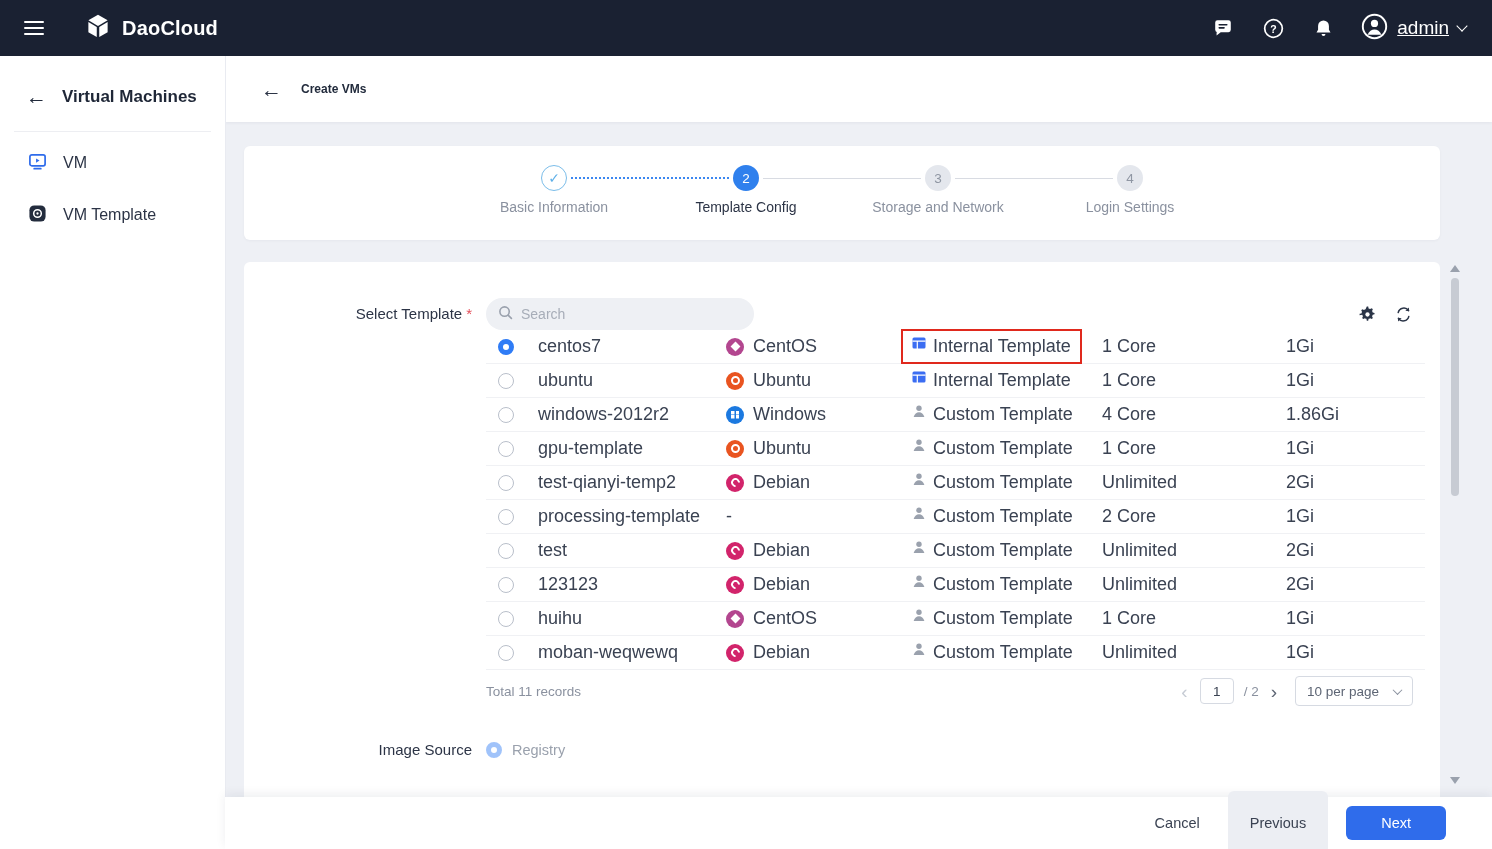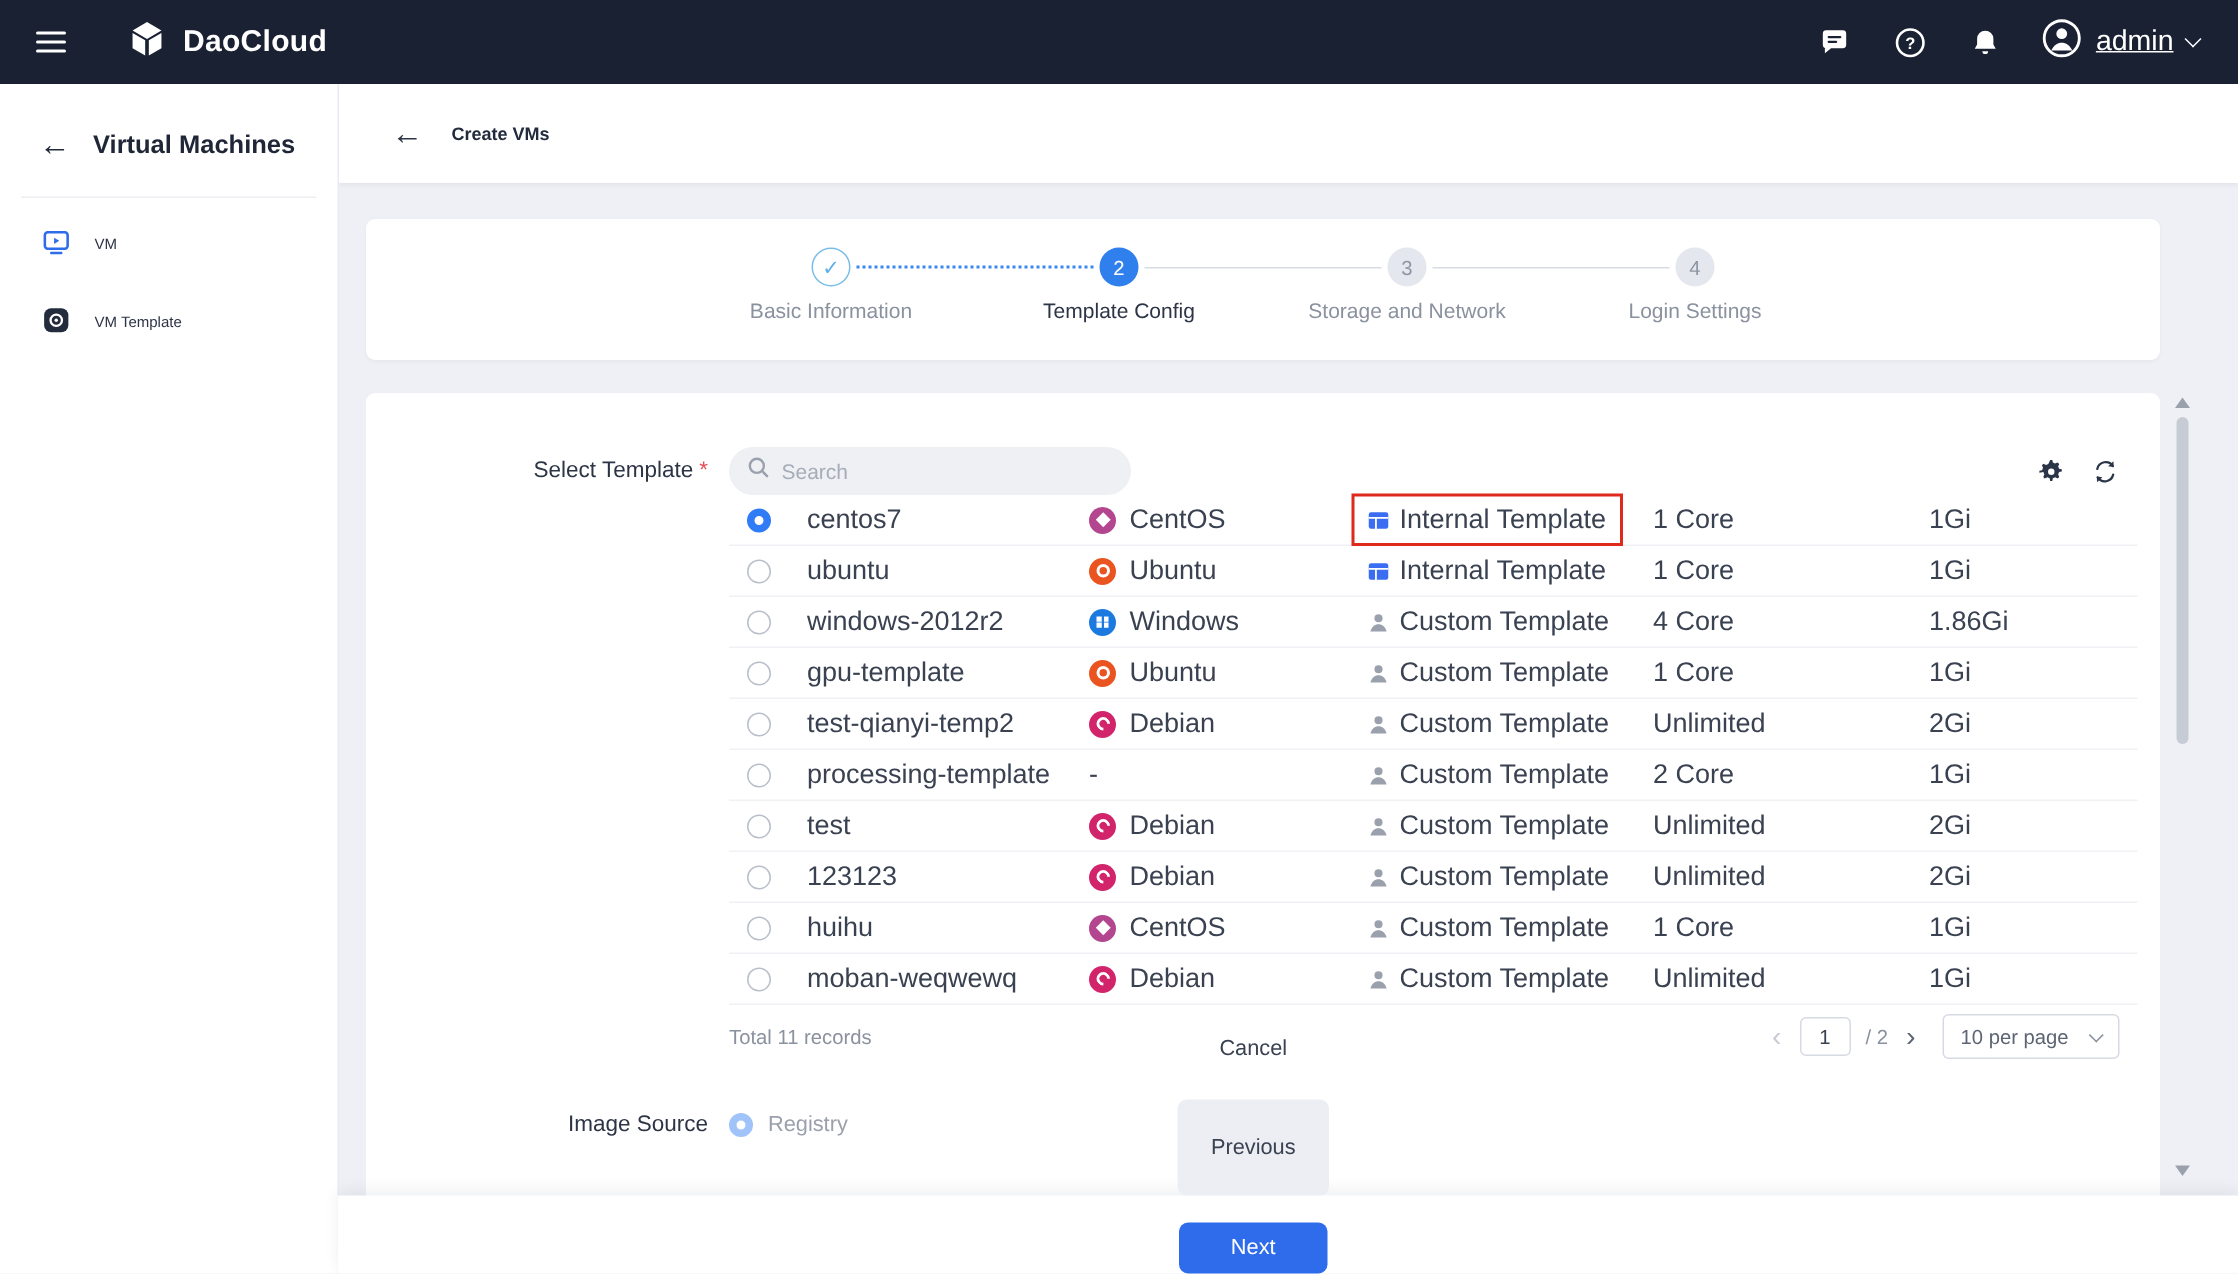--- a/index.html
+++ b/index.html
@@ -22,21 +22,21 @@
           transform:rotate(45deg); margin-top:-4px; }
 
   
   .sidebar { position:absolute; left:0; top:56px; width:225px; height:793px; background:#fff;
              box-shadow:1px 0 0 #e9ebf1; z-index:20; }
   .sb-header { display:flex; align-items:center; gap:15px; padding:30px 16px 24px 26px; }
   .sb-back { font-size:21px; color:#222b3c; font-weight:bold; cursor:pointer; line-height:1; }
   .sb-title { font-size:17px; font-weight:bold; color:#1f2737; }
   .sb-divider { height:1px; background:#edeef2; margin:0 14px; }
   .sb-item { display:flex; align-items:center; gap:16px; height:42px; padding-left:28px;
-             font-size:10px; color:#2c3446; cursor:pointer; margin-top:10px; }
+             font-size:16px; color:#2c3446; cursor:pointer; margin-top:10px; }
 
   
   .page-header { position:absolute; left:225px; top:56px; width:1267px; height:66px; background:#fff;
                  display:flex; align-items:center; box-shadow:0 1px 3px rgba(30,40,60,.06); z-index:10; }
   .ph-back { margin-left:36px; font-size:21px; color:#2c3446; cursor:pointer; line-height:1; }
   .ph-title { margin-left:19px; font-size:12px; font-weight:bold; color:#222b3c; }
 
   
   .stepper-card { position:absolute; left:244px; top:146px; width:1196px; height:94px; background:#fff;
                   border-radius:6px; box-shadow:0 1px 3px rgba(16,24,40,.04); }
@@ -96,21 +96,21 @@
   .os-centos .os-inner { width:7px; height:7px; background:#fff; transform:rotate(45deg); }
   .os-ubuntu .os-inner { width:9px; height:9px; border:2px solid #fff; border-radius:50%; }
   .os-debian .os-inner { width:9px; height:9px; border:2px solid #fff; border-radius:50%;
                          border-bottom-color:transparent; transform:rotate(-45deg); }
   .os-windows .os-inner { width:8px; height:8px; background-repeat:no-repeat;
       background-image:linear-gradient(#fff,#fff),linear-gradient(#fff,#fff),
                        linear-gradient(#fff,#fff),linear-gradient(#fff,#fff);
       background-size:3.5px 3.5px;
       background-position:0 0,4.5px 0,0 4.5px,4.5px 4.5px; }
 
-  .type-inner { display:inline-flex; align-items:center; gap:7px; padding:5px 9px; margin-left:-11px;
+  .type-inner { display:inline-flex; align-items:flex-start; gap:7px; padding:5px 9px; margin-left:-11px;
                 border:2px solid transparent; }
   .trow.hl .type-inner { border-color:#e0291d; }
 
   .tfooter { display:flex; align-items:center; margin-top:6px; height:30px; font-size:13.5px;
              color:#8a919f; padding-right:12px; }
   .pagination { margin-left:auto; display:flex; align-items:center; gap:10px; }
   .page-chevron { font-size:19px; color:#c6cbd4; cursor:pointer; line-height:1; padding:0 2px; }
   .page-chevron.next { color:#5d6574; }
   .page-input { width:34px; height:26px; border:1px solid #d6dae2; border-radius:4px; text-align:center;
                 font-size:13.5px; color:#3a4252; background:#fff; outline:none; }
@@ -130,21 +130,21 @@
   .v-arrow { width:0; height:0; border-left:5px solid transparent; border-right:5px solid transparent;
              margin:3px auto; cursor:pointer; }
   .v-arrow.up { border-bottom:7px solid #9aa1ad; }
   .v-arrow.down { border-top:7px solid #9aa1ad; position:absolute; bottom:3px; left:1px; }
   .v-thumb { position:absolute; top:16px; left:2px; width:8px; height:218px; background:#c7cbd3;
              border-radius:4px; cursor:pointer; }
 
   
   .bottom-bar { position:absolute; left:225px; top:797px; width:1267px; height:52px; background:#fff;
                 box-shadow:0 -3px 10px rgba(20,30,50,.07); display:flex; align-items:center;
-                justify-content:flex-end; gap:18px; padding-right:46px; z-index:50;flex-direction:column; }
+                justify-content:flex-end; gap:18px; padding-right:46px; z-index:50; }
   .btn { border:none; border-radius:6px; font-size:14.5px; cursor:pointer;
          font-family:"Liberation Sans", sans-serif; }
   .btn-text { background:transparent; color:#3a4252; padding:8px 10px; }
   .btn-light { background:#eceef3; color:#3a4252; padding:24px 22px; }
   .btn-primary { background:#2f6ceb; color:#fff; padding:9px 35px; }
 </style>
 </head>
 <body>
 
 <div class="topbar">

